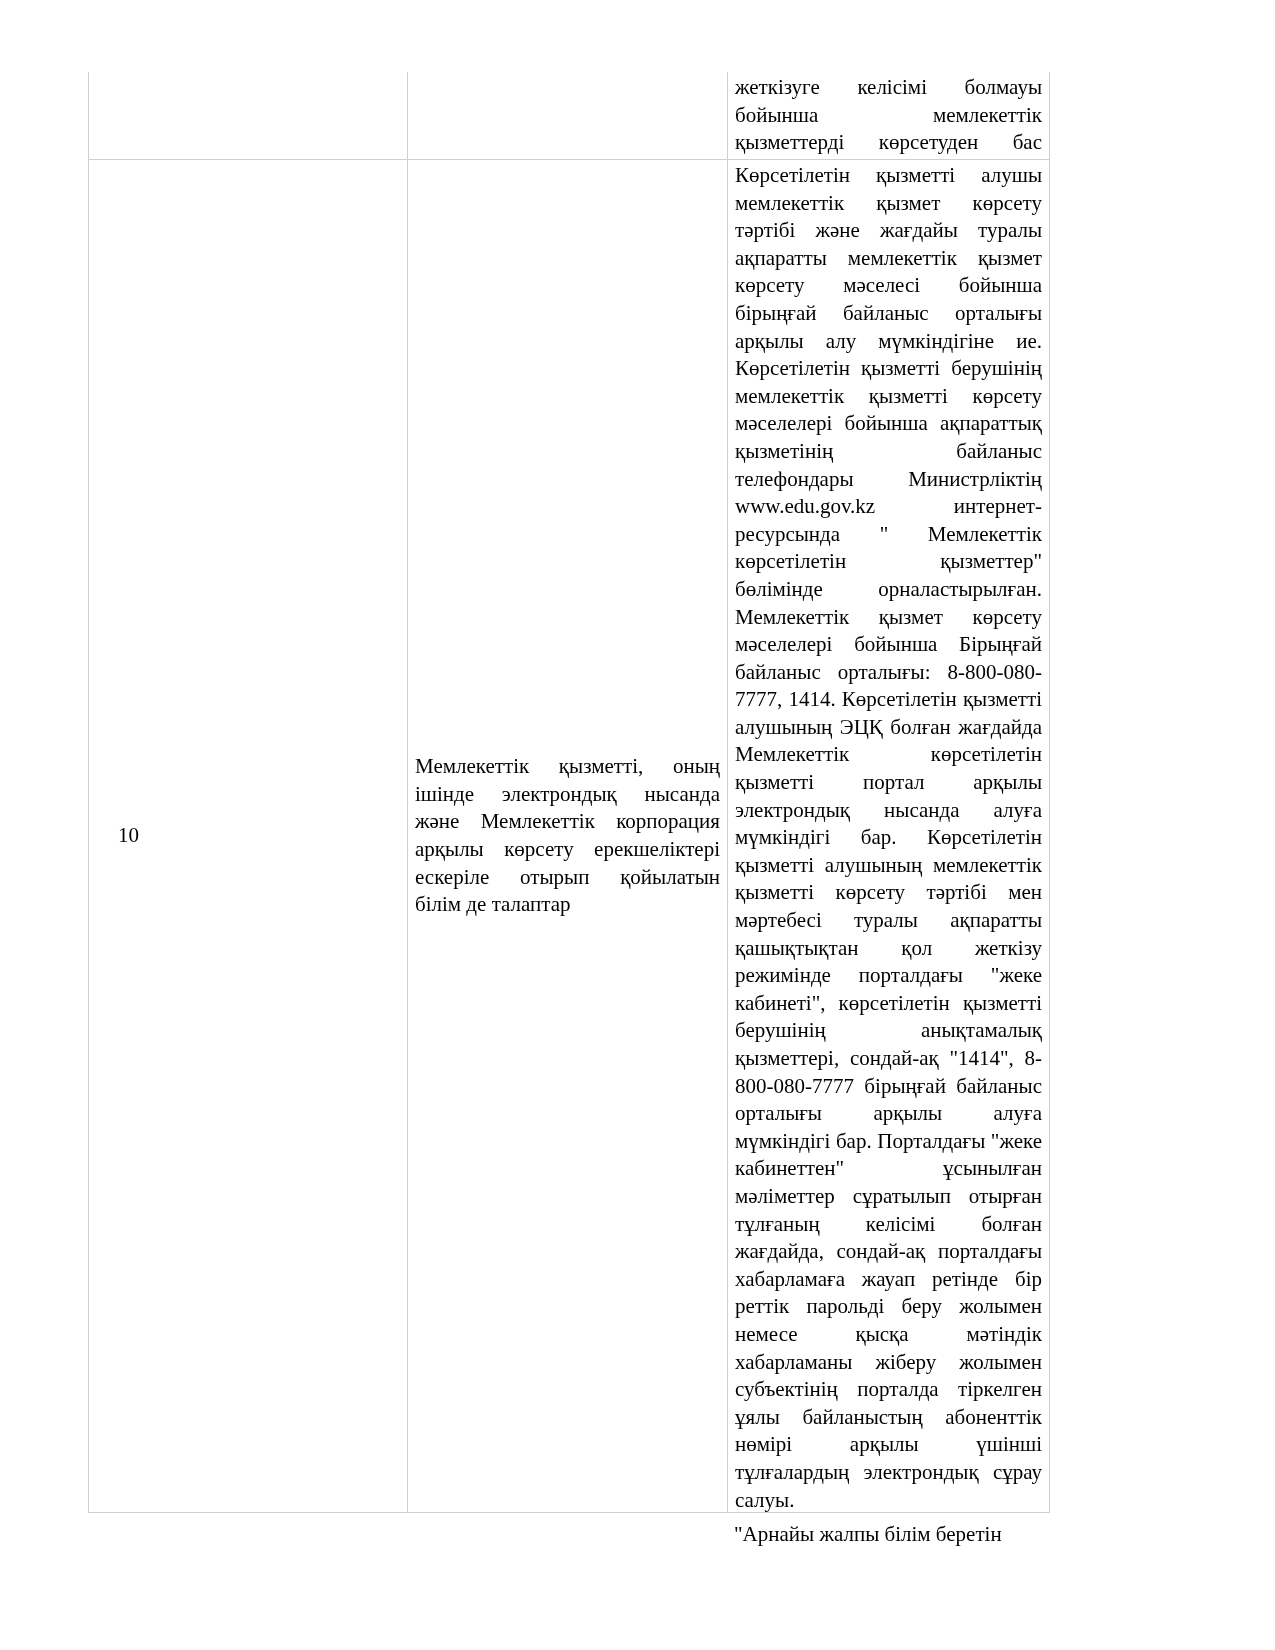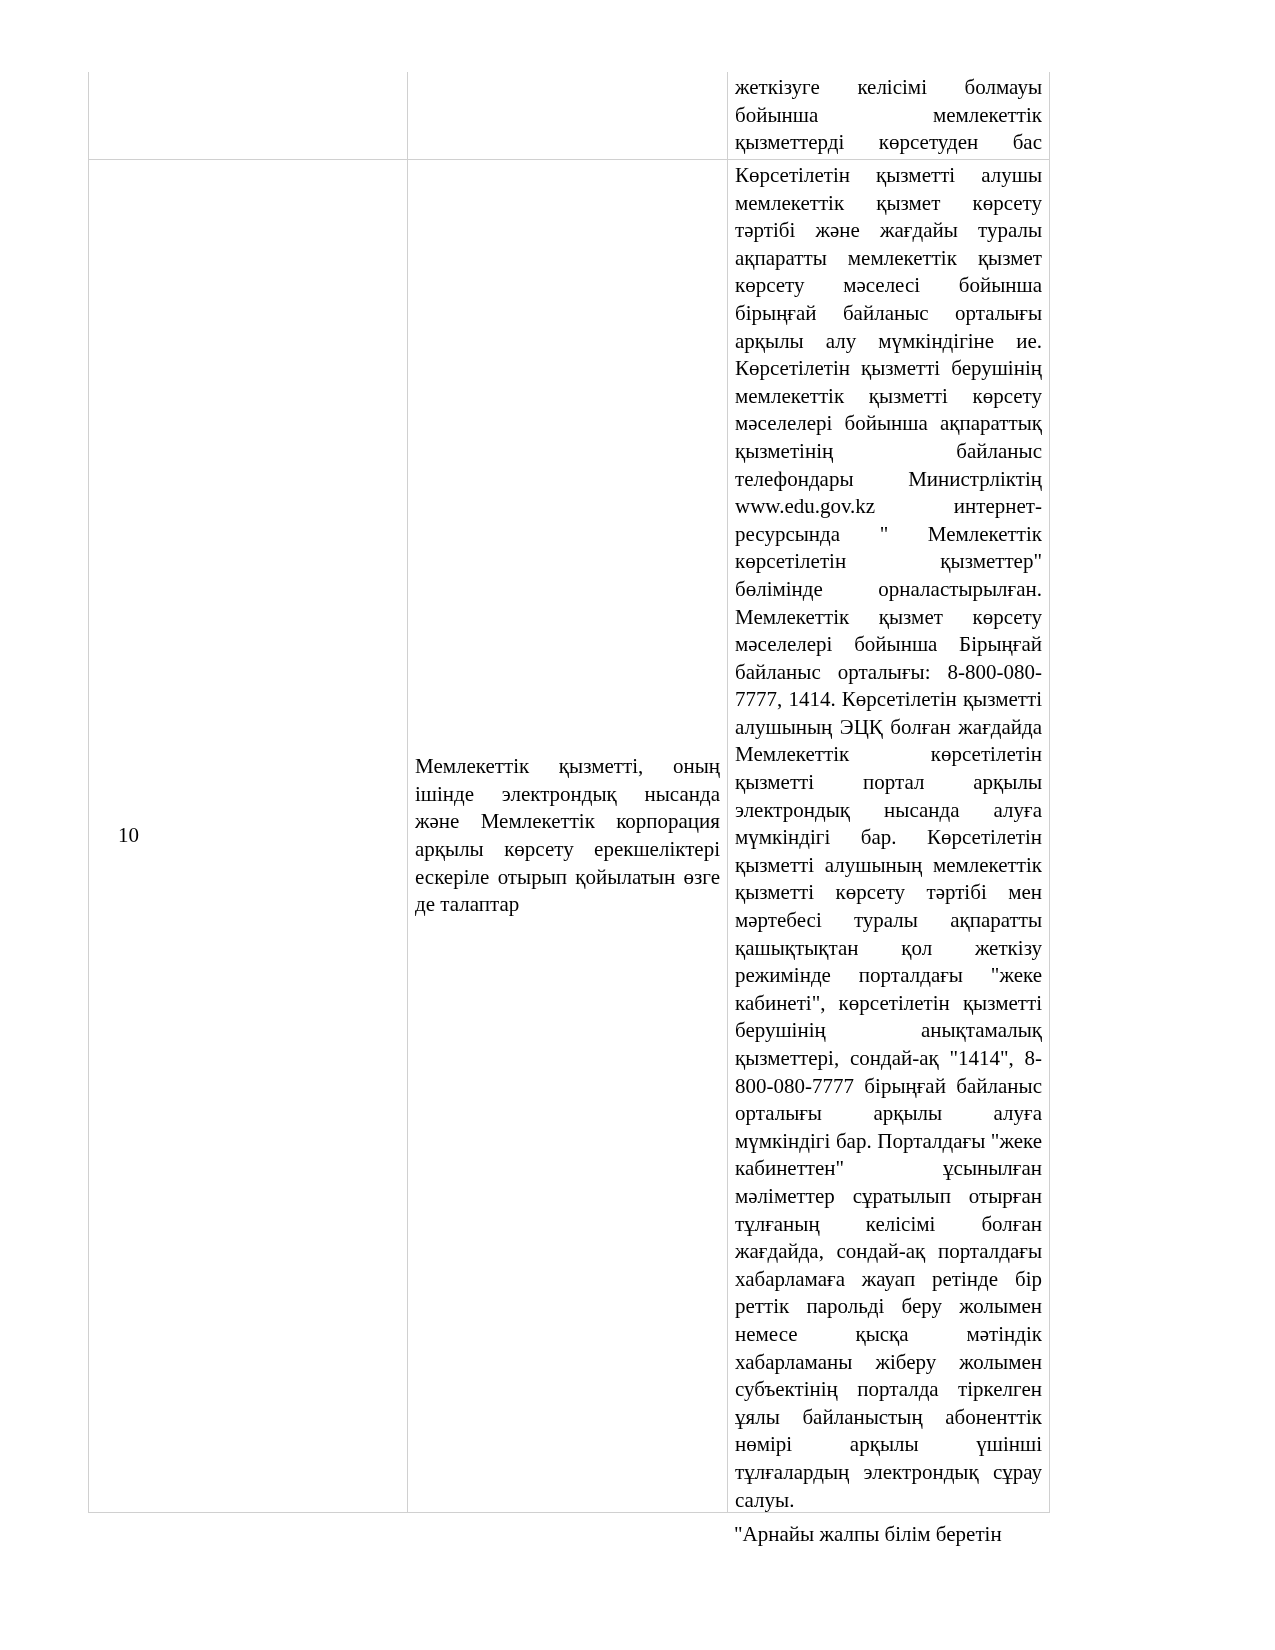--- a/index.html
+++ b/index.html
@@ -70,21 +70,21 @@
       <div class="tcell first col-num"></div>
       <div class="tcell col-name"></div>
       <div class="tcell col-content justified">жеткізуге келісімі болмауы бойынша мемлекеттік қызметтерді көрсетуден бас тартады.</div>
     </div>
 
     <div class="trow trow-main">
       <div class="tcell first col-num v-center">
         <div class="num-pad">10</div>
       </div>
       <div class="tcell col-name v-center">
-        <div class="justified">Мемлекеттік қызметті, оның ішінде электрондық нысанда және Мемлекеттік корпорация арқылы көрсету ерекшеліктері ескеріле отырып қойылатын өзге де талаптар</div>
+        <div class="justified">Мемлекеттік қызметті, оның ішінде электрондық нысанда және Мемлекеттік корпорация арқылы көрсету ерекшеліктері ескеріле отырып қойылатын білім де талаптар</div>
       </div>
       <div class="tcell col-content justified">Көрсетілетін қызметті алушы мемлекеттік қызмет көрсету тәртібі және жағдайы туралы ақпаратты мемлекеттік қызмет көрсету мәселесі бойынша бірыңғай байланыс орталығы арқылы алу мүмкіндігіне ие. Көрсетілетін қызметті берушінің мемлекеттік қызметті көрсету мәселелері бойынша ақпараттық қызметінің байланыс телефондары Министрліктің www.edu.gov.kz интернет-ресурсында " Мемлекеттік көрсетілетін қызметтер" бөлімінде орналастырылған. Мемлекеттік қызмет көрсету мәселелері бойынша Бірыңғай байланыс орталығы: 8-800-080-7777, 1414. Көрсетілетін қызметті алушының ЭЦҚ болған жағдайда Мемлекеттік көрсетілетін қызметті портал арқылы электрондық нысанда алуға мүмкіндігі бар. Көрсетілетін қызметті алушының мемлекеттік қызметті көрсету тәртібі мен мәртебесі туралы ақпаратты қашықтықтан қол жеткізу режимінде порталдағы "жеке кабинеті", көрсетілетін қызметті берушінің анықтамалық қызметтері, сондай-ақ "1414", 8-800-080-7777 бірыңғай байланыс орталығы арқылы алуға мүмкіндігі бар. Порталдағы "жеке кабинеттен" ұсынылған мәліметтер сұратылып отырған тұлғаның келісімі болған жағдайда, сондай-ақ порталдағы хабарламаға жауап ретінде бір реттік парольді беру жолымен немесе қысқа мәтіндік хабарламаны жіберу жолымен субъектінің порталда тіркелген ұялы байланыстың абоненттік нөмірі арқылы үшінші тұлғалардың электрондық сұрау салуы.</div>
     </div>
 
   </div>
 
   <div class="footer-note">
     <div class="footer-line"> "Арнайы жалпы білім беретін</div>
   </div>
 

